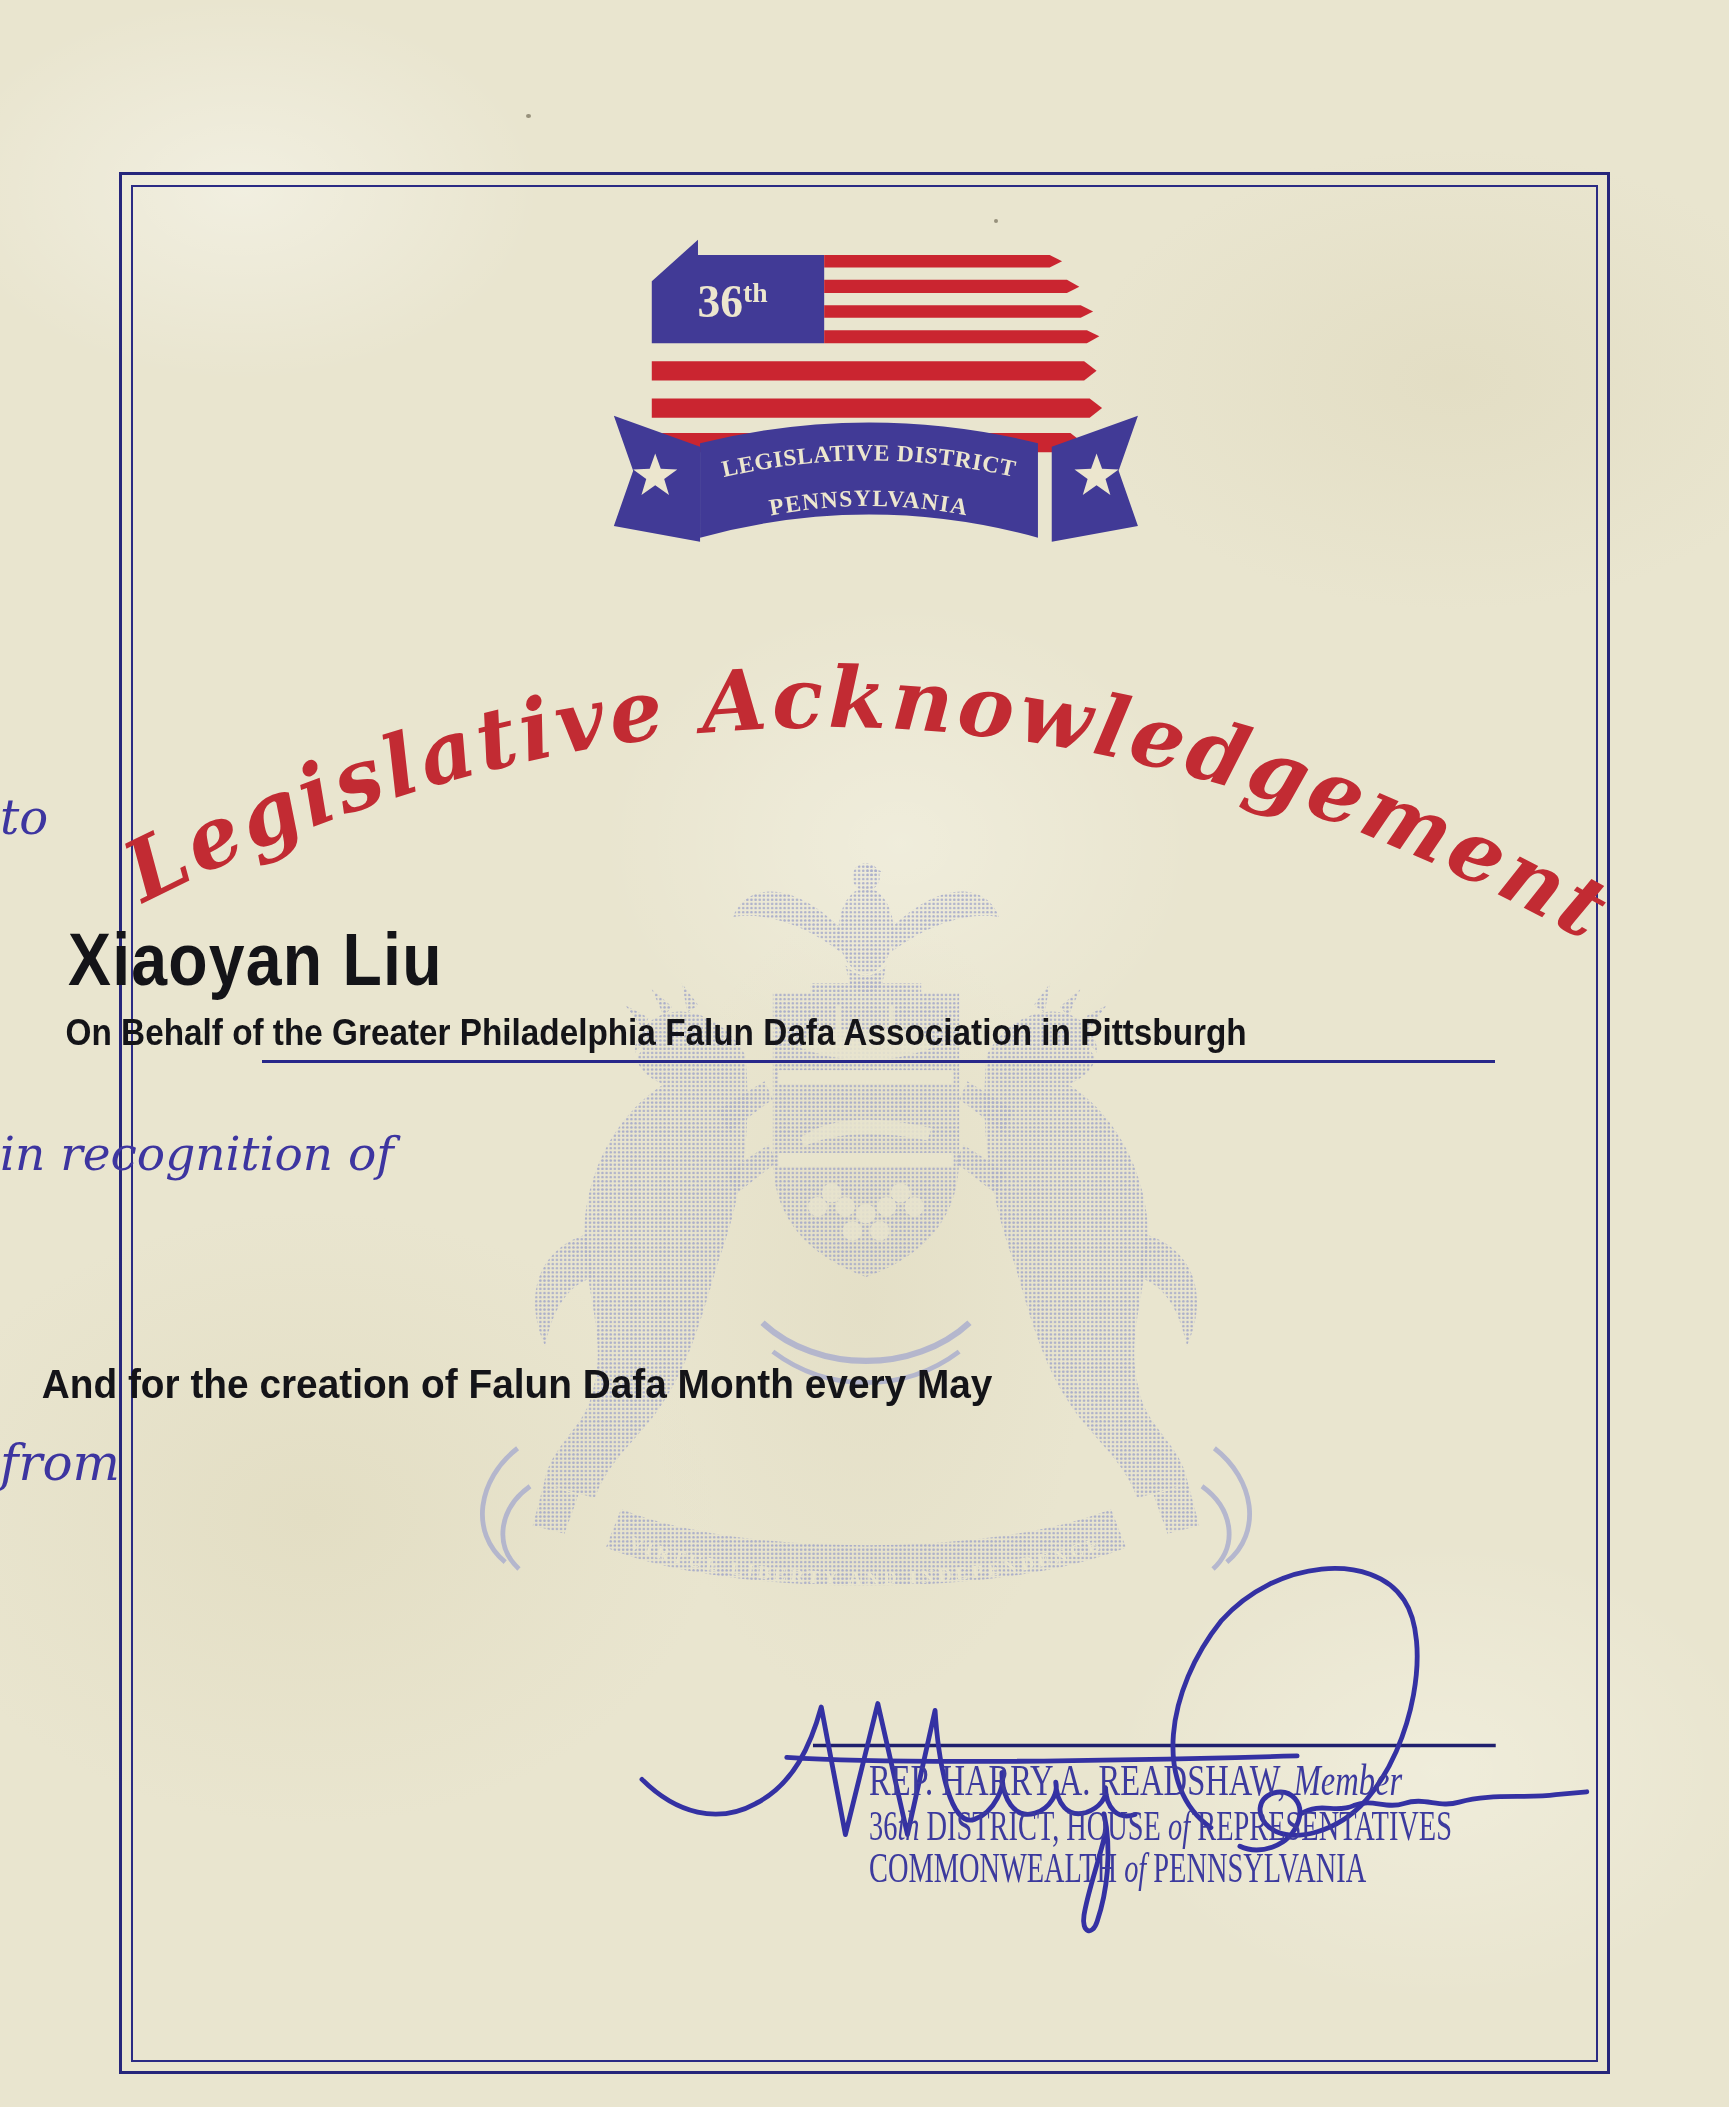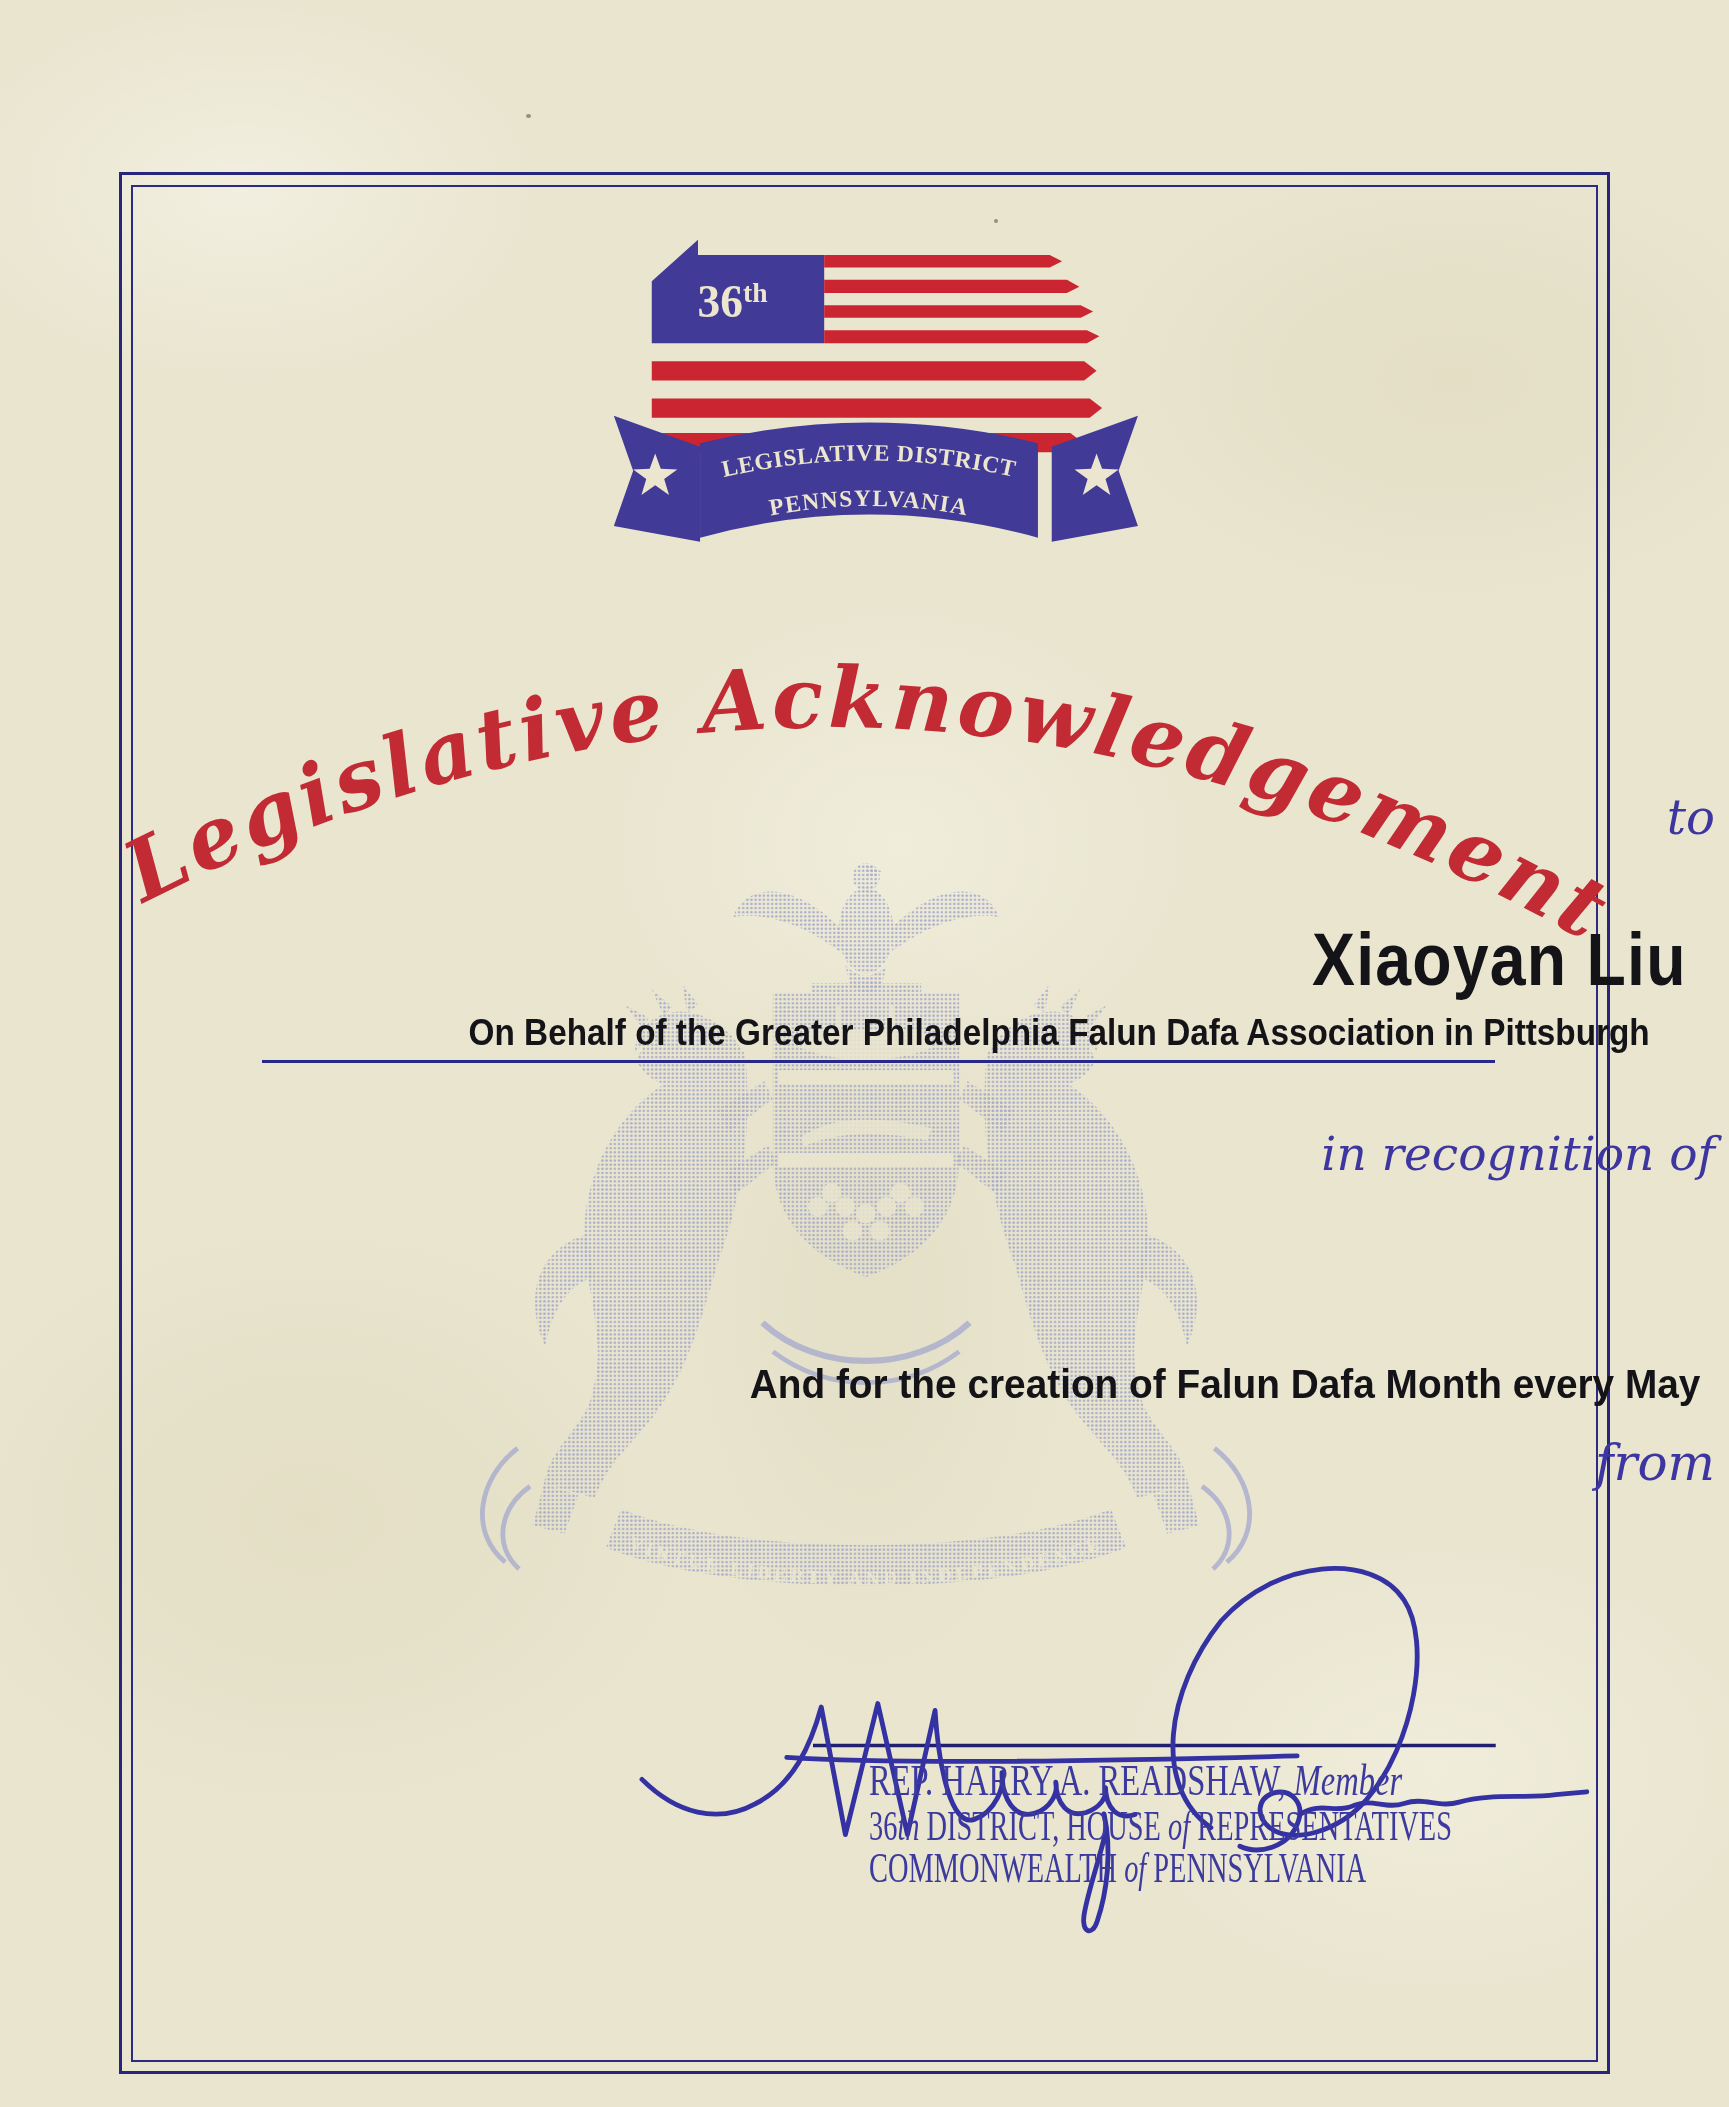--- a/index.html
+++ b/index.html
@@ -11,21 +11,21 @@
       radial-gradient(ellipse 621px 386px at 84% 18%, rgba(205,196,158,.22), transparent 60%),
       radial-gradient(ellipse 524px 428px at 52% 40%, rgba(255,255,248,.30), transparent 57%),
       radial-gradient(ellipse 655px 497px at 18% 72%, rgba(203,194,152,.20), transparent 62%),
       radial-gradient(ellipse 552px 386px at 83% 84%, rgba(255,255,246,.30), transparent 60%),
       radial-gradient(ellipse 345px 621px at 50% 62%, rgba(198,189,150,.14), transparent 65%),
       #e9e5cf;
   }
   .border-outer{position:absolute;left:119px;top:172px;right:120px;bottom:34px;border:3.4px solid #26267b;}
   .border-inner{position:absolute;left:131px;top:185px;right:132px;bottom:46px;border:2.1px solid #2b2b84;}
   .abs{position:absolute;}
-  .cline{position:absolute;left:0;right:15px;text-align:right;line-height:1;}
+  .cline{position:absolute;left:0;right:0;text-align:left;line-height:1;}
   .blue-script{font-family:"DejaVu Serif",serif;font-style:italic;color:#3d35a0;}
   .black-sans{font-family:"Liberation Sans",sans-serif;font-weight:bold;color:#141418;}
   .squeeze{display:inline-block;transform-origin:50% 50%;white-space:nowrap;}
   .rule{position:absolute;background:#28288a;}
   .sig-text{font-family:"Liberation Serif",serif;color:#3c3a9e;white-space:nowrap;line-height:1;}
   .sig-line{position:absolute;left:869px;transform-origin:left center;}
   .it{font-style:italic;}
   .speck{position:absolute;border-radius:50%;background:#6b6450;opacity:.65;}
   svg text{user-select:none;}
 </style>
@@ -164,21 +164,21 @@
   <div class="cline" style="top:923px;margin-left:40px;">
     <span class="black-sans squeeze" style="font-size:74px;letter-spacing:1.4px;transform:scaleX(.87);">Xiaoyan Liu</span>
   </div>
   <div class="cline" style="top:1014px;">
     <span class="black-sans squeeze" style="font-size:37px;transform:scaleX(.9);">On Behalf of the Greater Philadelphia Falun Dafa Association in Pittsburgh</span>
   </div>
   <div class="rule" style="left:262px;top:1060px;width:1233px;height:3.4px;"></div>
 
   <div class="cline blue-script" style="top:1130px;font-size:47px;">in recognition of</div>
 
-  <div class="cline" style="top:1364px;">
+  <div class="cline" style="top:1364px;margin-left:27px;">
     <span class="black-sans squeeze" style="font-size:40px;transform:scaleX(.97);">And for the creation of Falun Dafa Month every May</span>
   </div>
 
   <div class="cline blue-script" style="top:1438px;font-size:50px;">from</div>
 
   <svg class="abs" style="left:621px;top:1538px;" width="1035" height="400" viewBox="0 0 1500 580">
     <line x1="278" y1="301" x2="1268" y2="301" stroke="#20206e" stroke-width="5"></line>
     <g stroke="#3431a3" stroke-width="7" fill="none" stroke-linecap="round" stroke-linejoin="round">
       <path d="M30,350 C80,400 140,415 195,385 C250,357 275,300 290,245 L325,430 L372,240 L415,430 L455,250
                C460,330 478,420 512,408 C542,397 557,360 552,340 C552,378 570,408 600,399 C622,392 634,370 630,354

